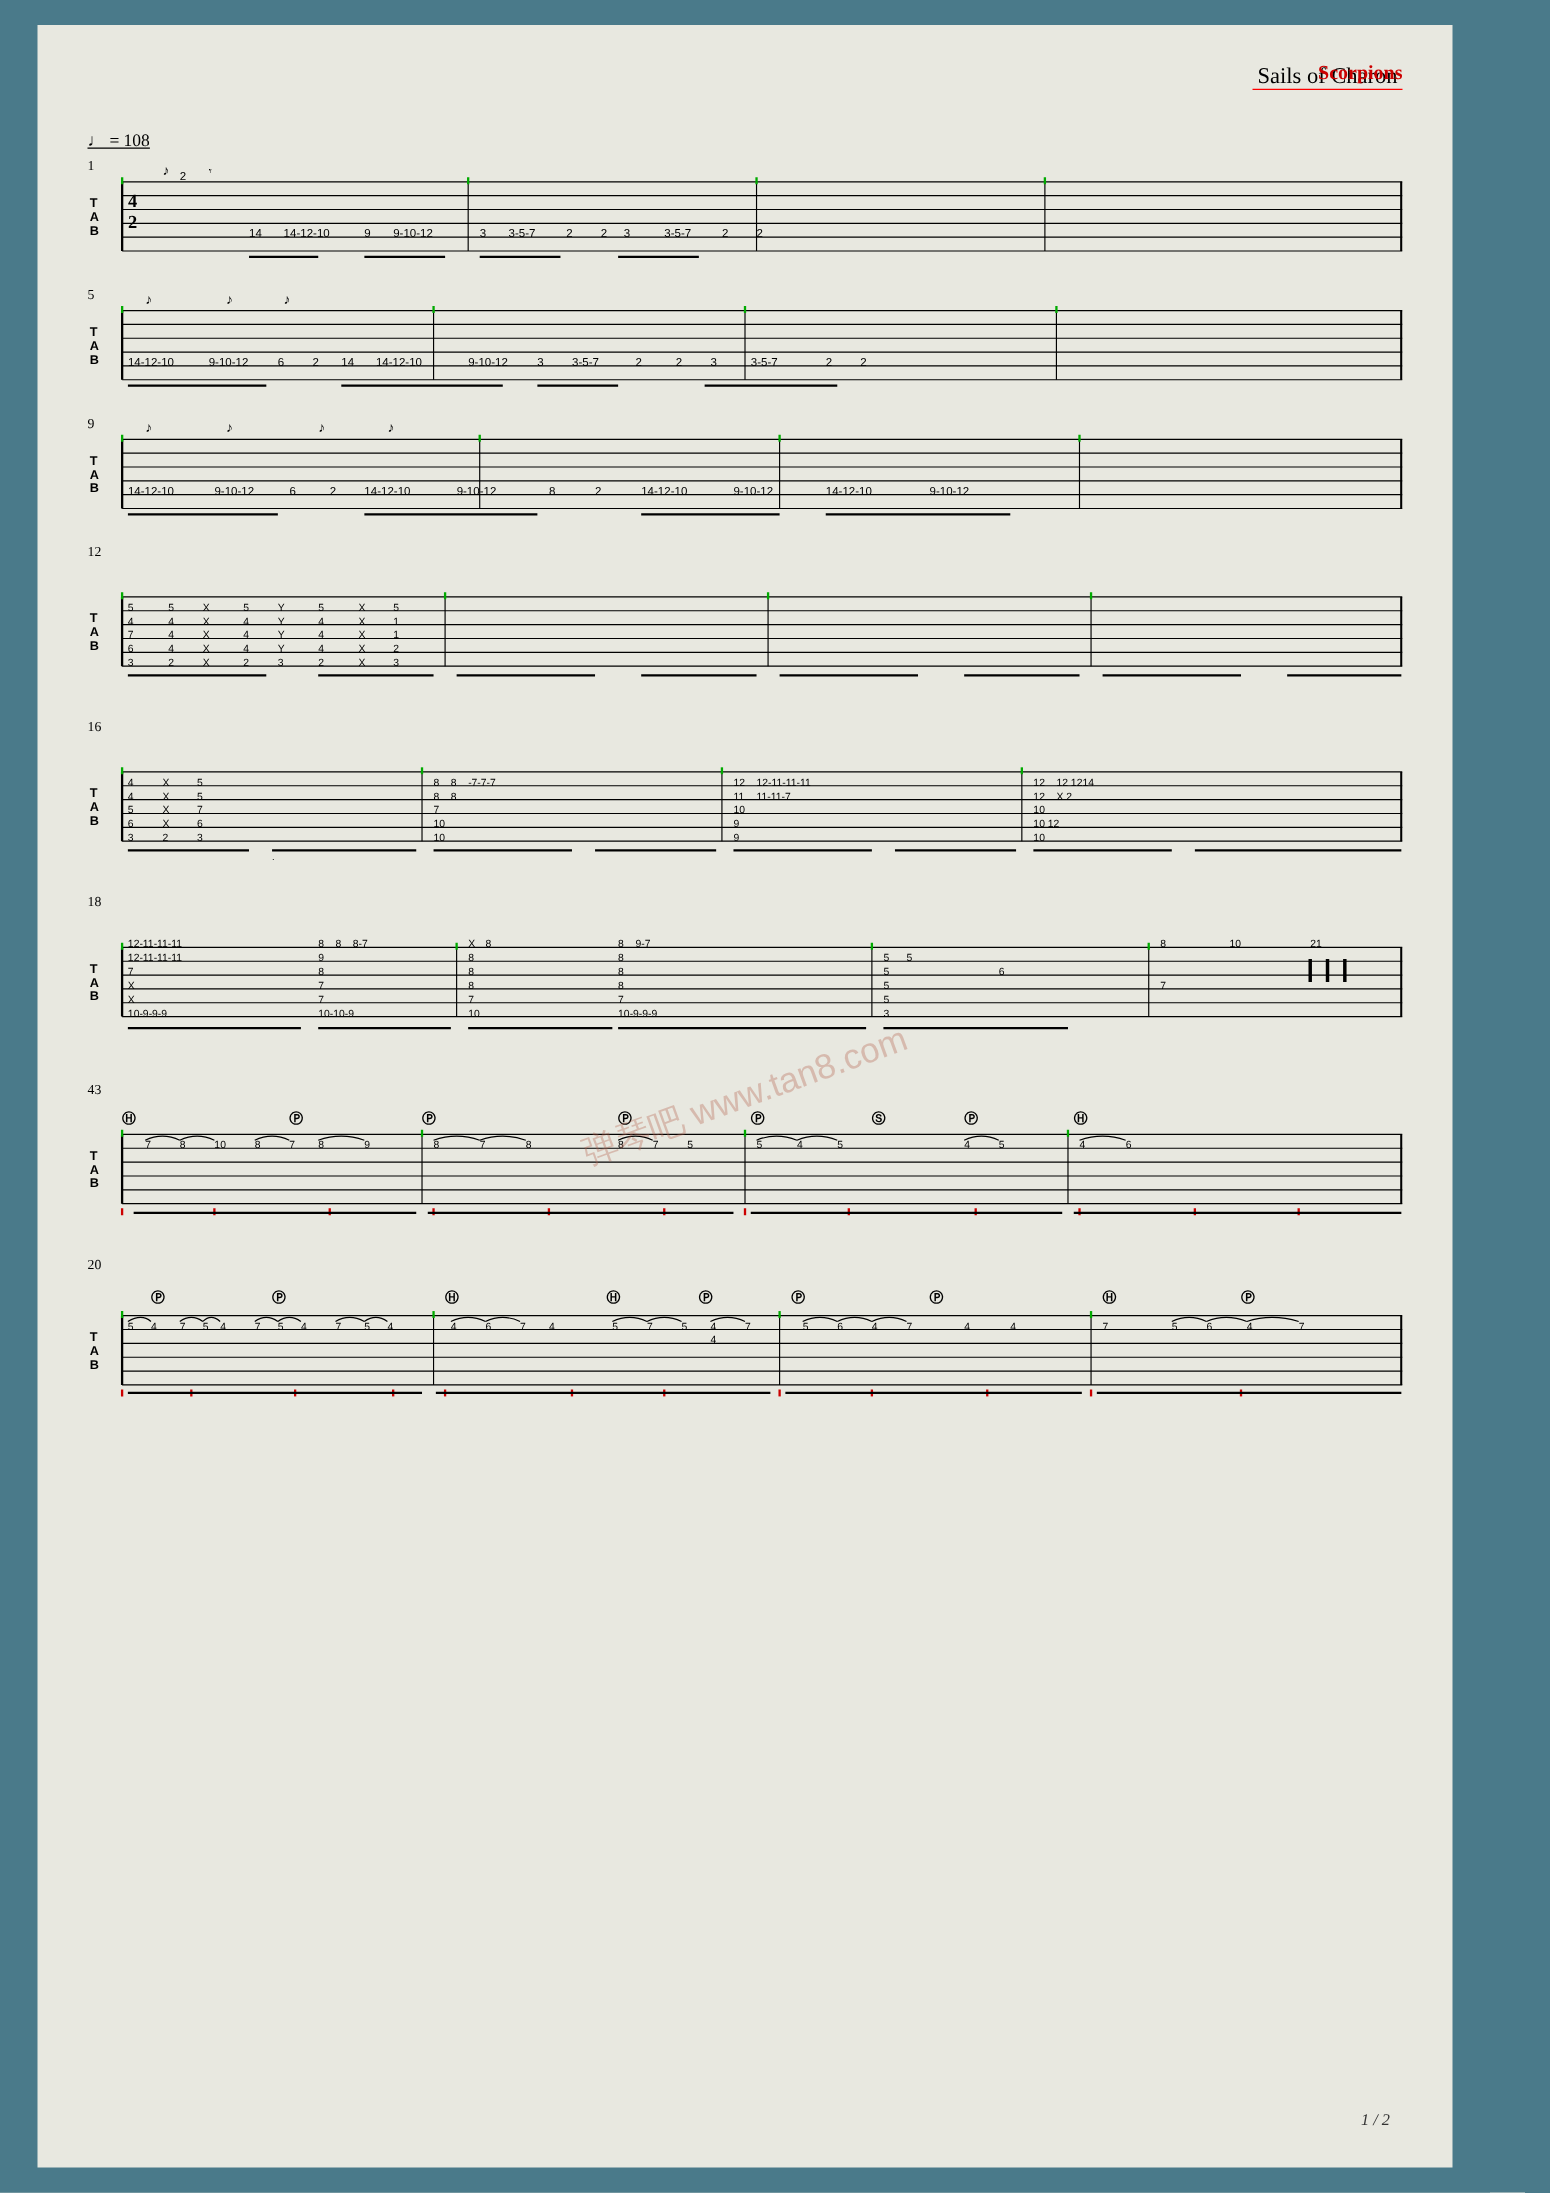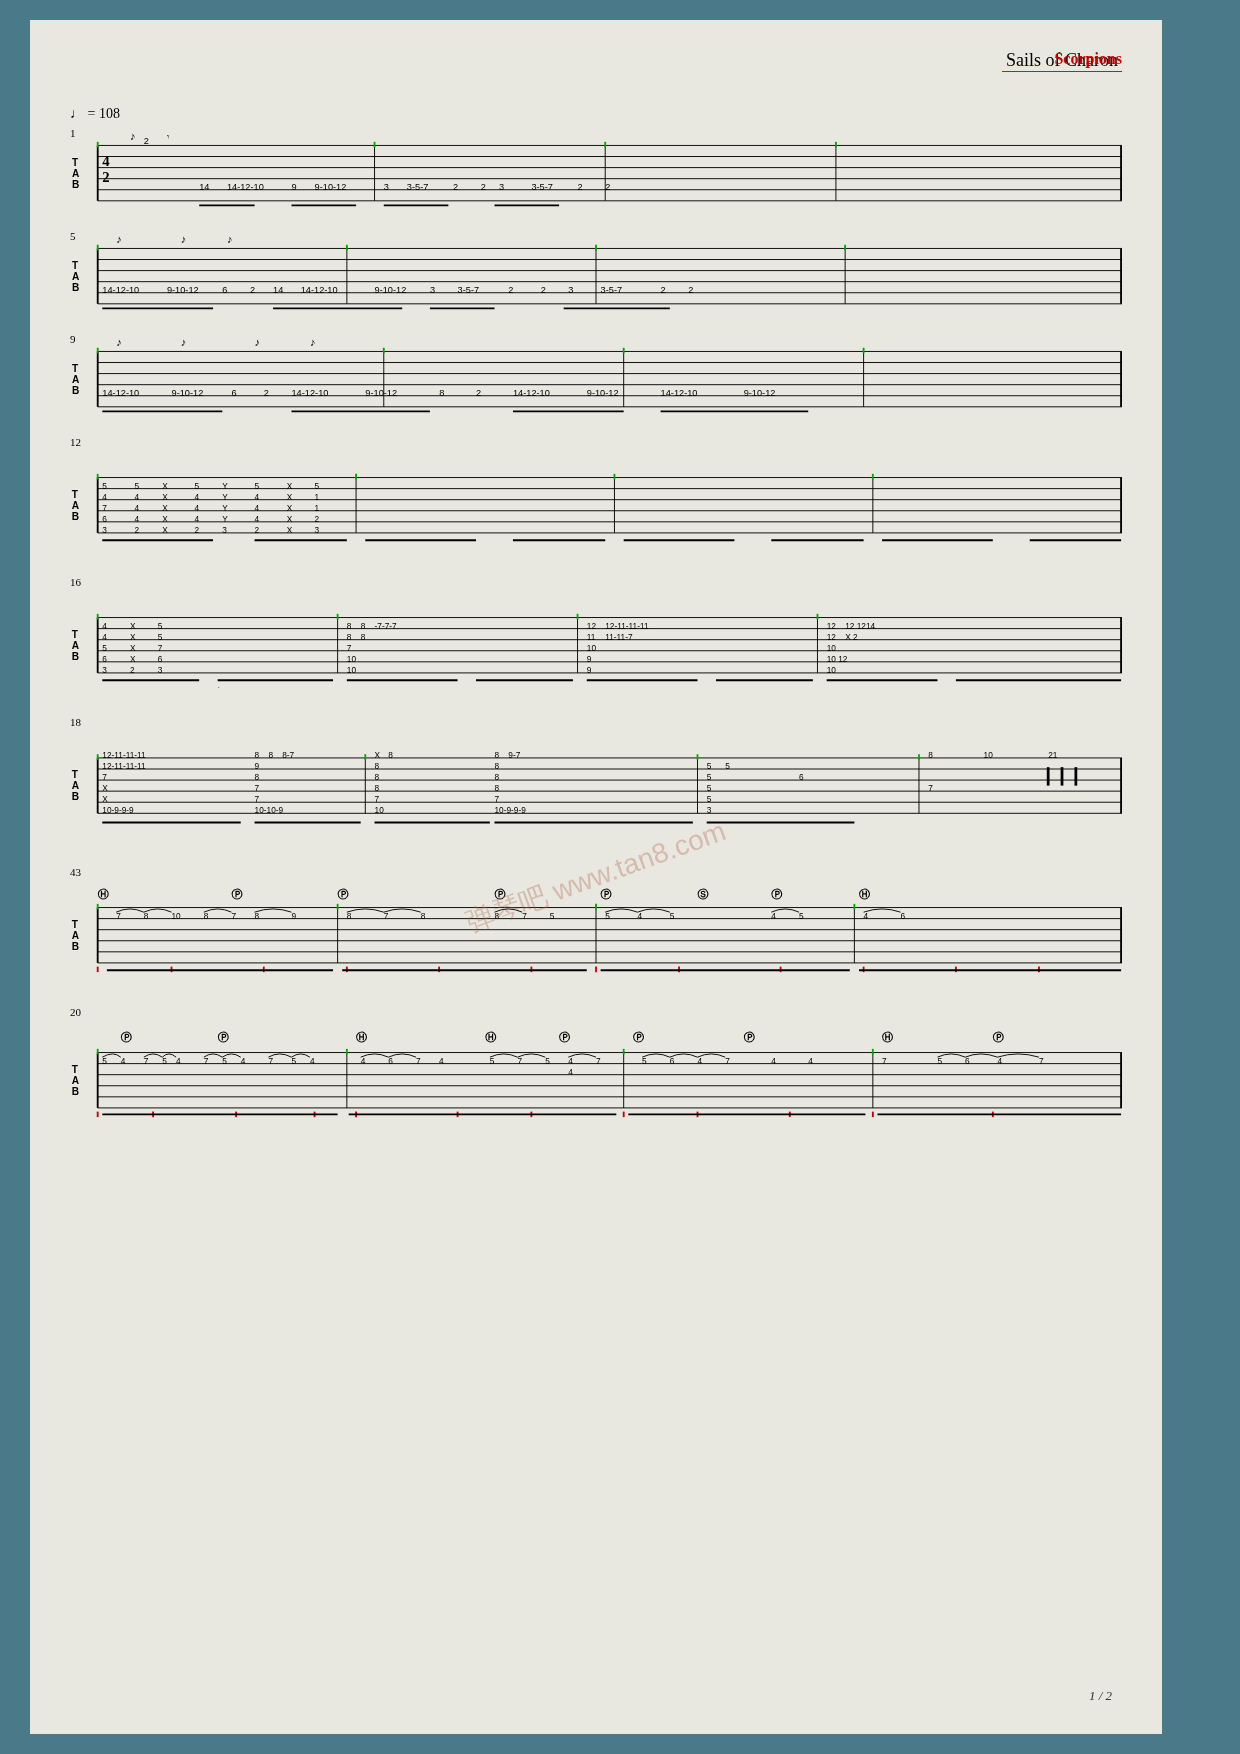--- a/index.html
+++ b/index.html
@@ -49,20 +49,21 @@
     }
     .title-area {
       text-align: center;
       margin-bottom: 15px;
     }
     .meta-info {
       margin-top: 26px;
       margin-bottom: 5px;
       font-size: 13px;
       color: #000;
+      text-decoration: underline;
     }
     .tempo {
       font-size: 14px;
       margin-bottom: 2px;
     }
     .key-sig {
       font-size: 14px;
       margin-bottom: 5px;
     }
     .key-box {

